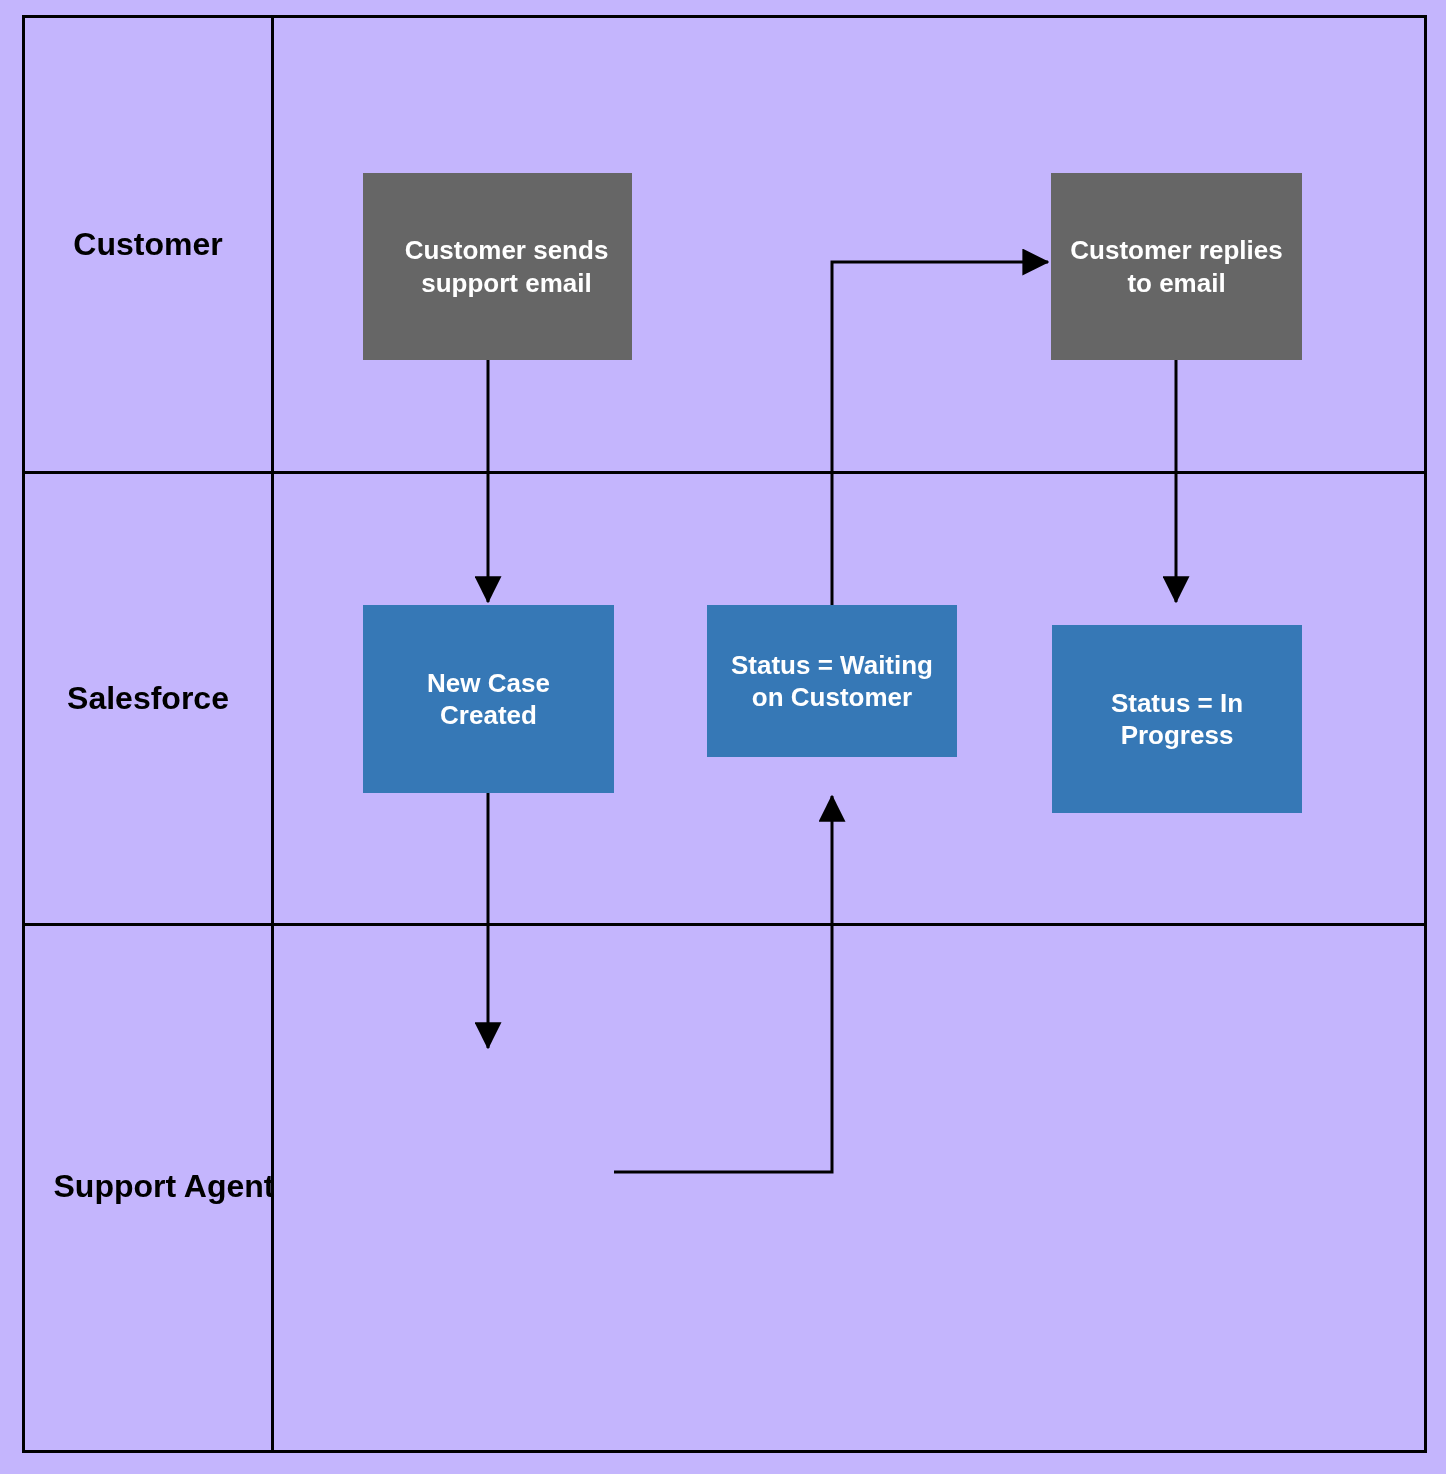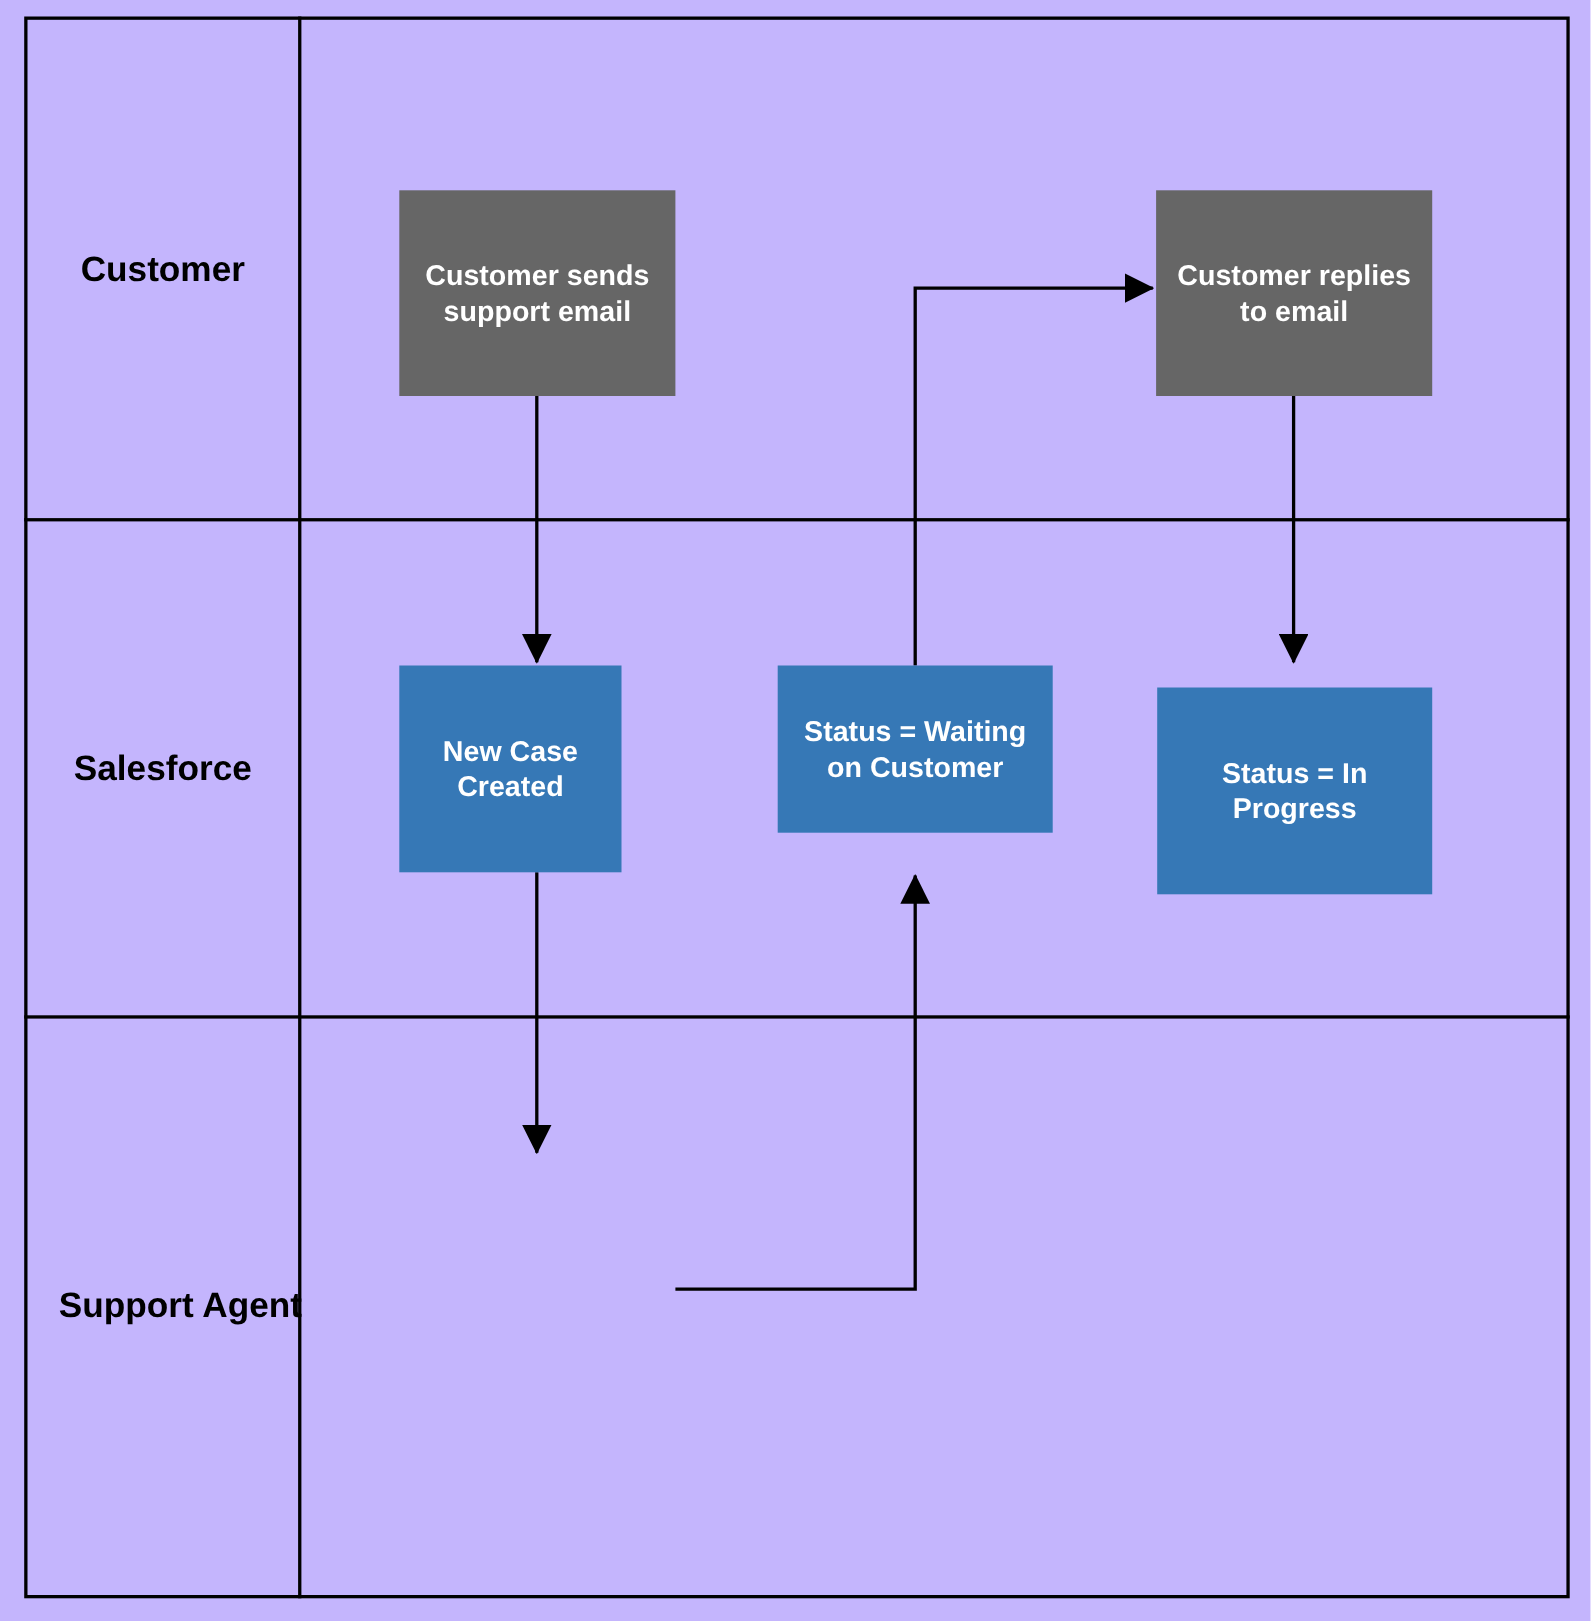--- a/index.html
+++ b/index.html
@@ -49,23 +49,23 @@
   
   .node {
     position: absolute;
     display: flex; align-items: center; justify-content: center;
     color: #ffffff;
     font-size: 26px;
     line-height: 1.25;
     text-align: center;
     white-space: pre-line;
   }
-  .n1 { left: 363px;  top: 173px;  width: 251px; height: 187px; }
+  .n1 { left: 363px;  top: 173px;  width: 251px; height: 187px; padding-left: 18px; }
   .n2 { left: 1051px; top: 173px;  width: 251px; height: 187px; }
-  .n3 { left: 363px;  top: 605px;  width: 202px; height: 188px; }
+  .n3 { left: 363px;  top: 605px;  width: 251px; height: 188px; }
   .n4 { left: 707px;  top: 605px;  width: 250px; height: 152px; }
   .n5 { left: 1052px; top: 605px;  width: 250px; height: 188px; }
   .n6 { left: 363px;  top: 1051px; width: 251px; height: 187px; }
   
   .edges {
     position: absolute;
     left: 0; top: 0;
     width: 1446px; height: 1474px;
     pointer-events: none;
   }

